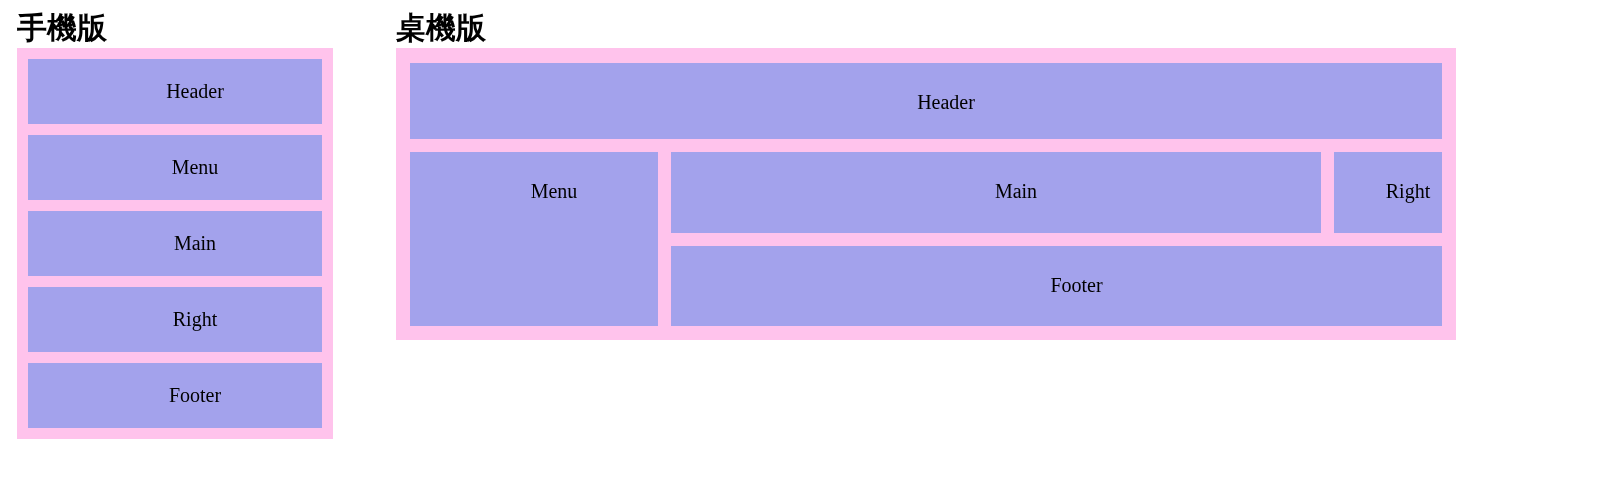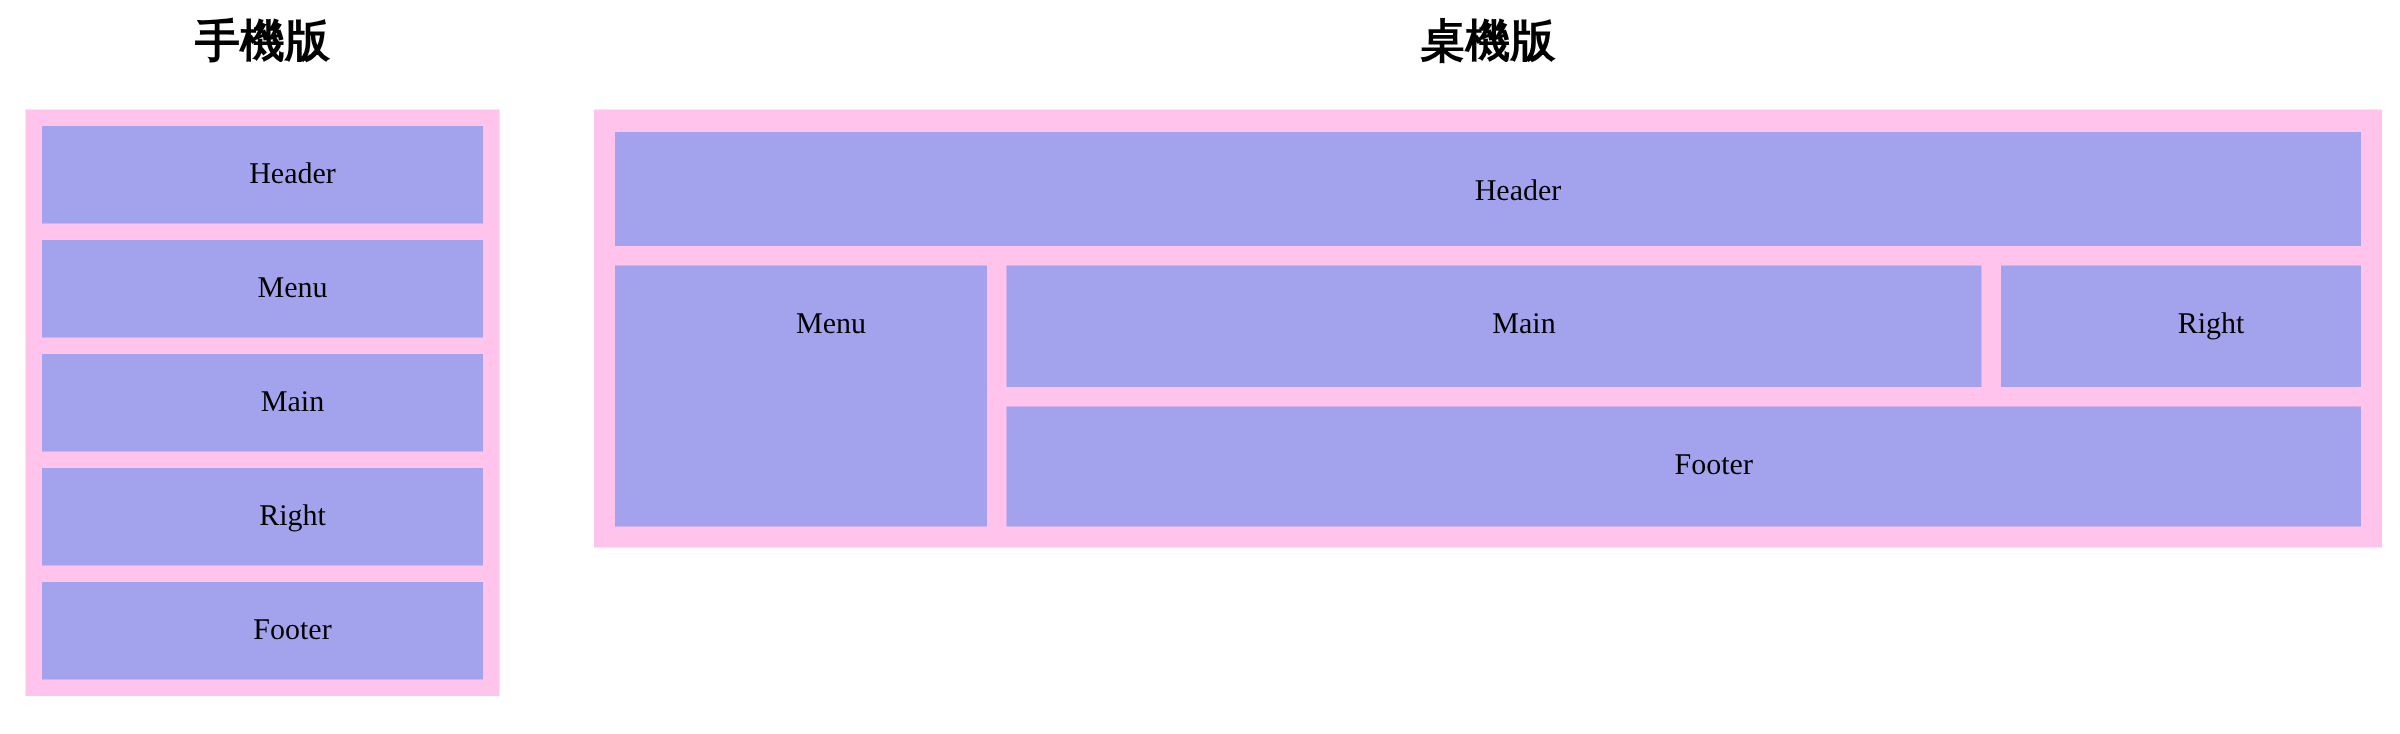--- a/index.html
+++ b/index.html
@@ -18,23 +18,22 @@
     background: var(--page-bg);
     overflow: hidden;
     font-family: "Liberation Serif", "DejaVu Serif", serif;
   }
   .panel { position: absolute; top: 8px; }
   .panel-title {
     font-family: "Liberation Sans", "DejaVu Sans", sans-serif;
     font-weight: bold;
     font-size: 30px;
     line-height: 40px;
-    text-align: center;
+    text-align: left;
     color: var(--title-text);
-    margin-bottom: 25px;
   }
   .box {
     background: var(--box-purple);
     color: var(--label-text);
     font-size: 20px;
     text-align: center;
     padding-left: 40px;
   }
 
   
@@ -47,21 +46,21 @@
     gap: 11px;
   }
   .mobile-container .box {
     height: 65px;
     display: flex;
     align-items: center;
     justify-content: center;
   }
 
   
-  .panel-desktop { left: 396px; width: 1192px; }
+  .panel-desktop { left: 396px; width: 1060px; }
   .desktop-container {
     background: var(--container-pink);
     padding: 15px 14px 14px 14px;
     display: grid;
     grid-template-columns: 248px 650px 1fr;
     grid-template-rows: 76px 81px 80px;
     gap: 13px;
   }
   .desktop-container .box { padding-top: 28px; }
   .area-header { grid-column: 1 / 4; grid-row: 1; }

